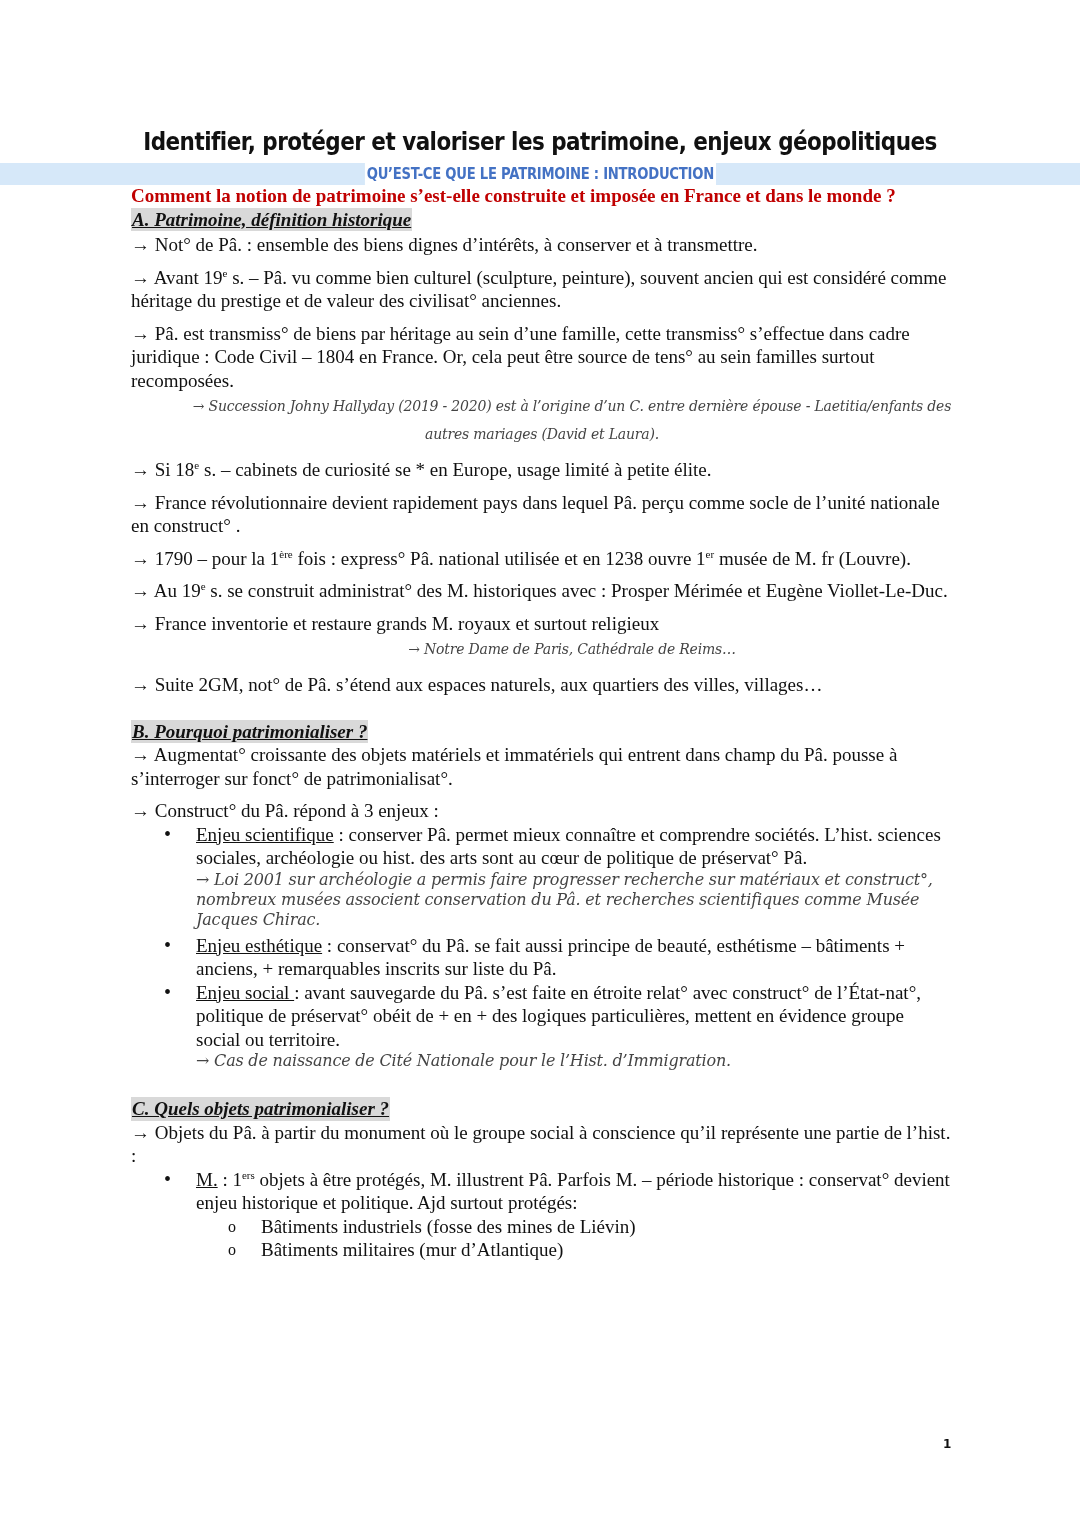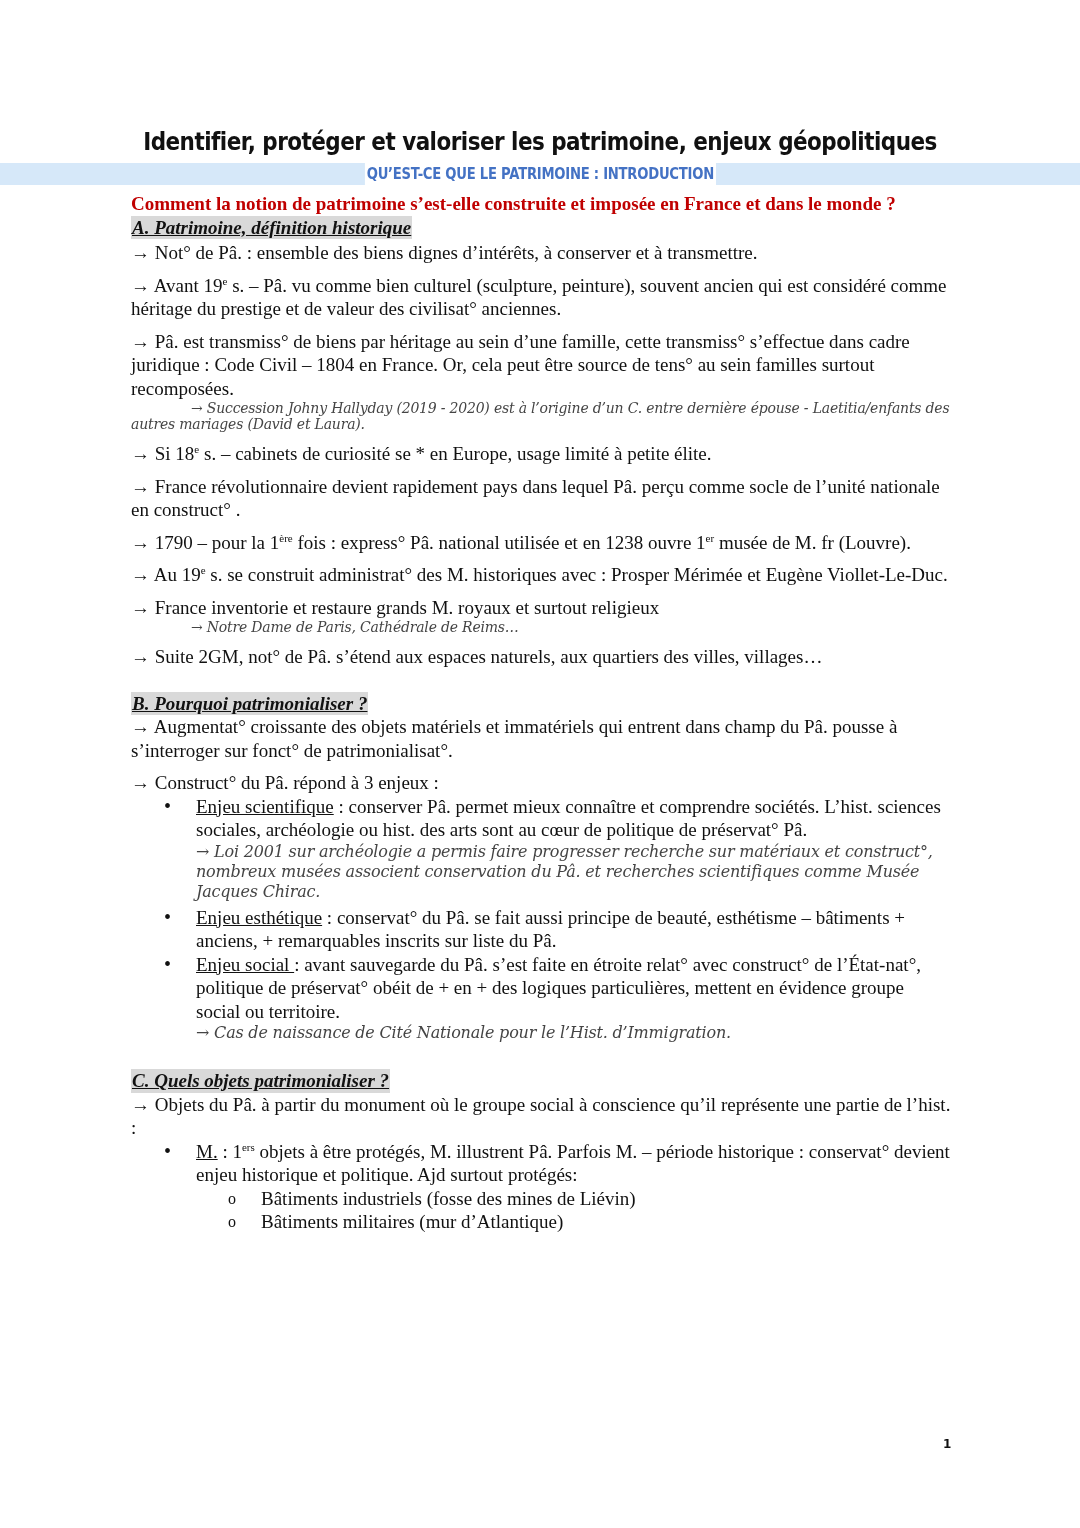--- a/index.html
+++ b/index.html
@@ -6,28 +6,28 @@
   body { width: 1080px; height: 1528px; position: relative; overflow: hidden;
          font-family: "Liberation Serif", "DejaVu Serif", serif; color: #111; }
   .title { position: absolute; top: 127px; left: 0; width: 1080px; text-align: center;
            font-family: "DejaVu Sans", sans-serif; font-weight: bold; font-size: 25px;
            letter-spacing: -0.6px; color: #111; transform: scaleX(0.86); transform-origin: center; }
   .band { position: absolute; top: 163px; left: 0; width: 1080px; height: 22px; background: #d6e8f9; }
   .subtitle { position: absolute; top: 163px; left: 0; width: 1080px; text-align: center;
               font-family: "DejaVu Sans", sans-serif; font-weight: bold; font-size: 15px;
               color: #4472c4; text-decoration: underline; line-height: 22px; letter-spacing: -0.3px; }
   .subtitle span { background: #fff; padding: 0 2px; display: inline-block; transform: scaleX(0.88); }
-  .content { position: absolute; top: 192px; left: 131px; width: 822px; font-size: 19px; line-height: 23.5px; }
+  .content { position: absolute; top: 184px; left: 131px; width: 822px; font-size: 19px; line-height: 23.5px; }
   .question { color: #c00000; font-weight: bold; margin: 0; }
   .part { color: #4472c4; font-weight: bold; text-decoration: underline; margin: 0; }
   .sect { display: inline-block; background: #d9d9d9; font-weight: bold; font-style: italic;
           text-decoration: underline; margin: 0; padding: 0 1px; }
   p { margin: 0 0 9px 0; }
   .note { font-family: "DejaVu Serif", serif; font-style: italic; font-size: 14px; color: #444;
-          line-height: 16px; margin: 0 0 10px 0; letter-spacing: -0.2px; }
+          line-height: 28px; margin: 0 0 10px 0; letter-spacing: -0.2px; text-align: center; }
   .note.ind { padding-left: 60px; }
   .note .first { padding-left: 60px; }
   ul.bul { margin: 0 0 0 0; padding: 0 0 0 65px; list-style: none; }
   ul.bul > li { position: relative; margin: 0; }
   ul.bul > li::before { content: "•"; position: absolute; left: -32px; font-size: 20px; }
   .u { text-decoration: underline; }
   ul.circ { list-style: none; padding: 0 0 0 65px; margin: 0; }
   ul.circ li { position: relative; }
   ul.circ li::before { content: "o"; position: absolute; left: -33px; font-size: 16px; }
   .subnote { font-family: "DejaVu Serif", serif; font-style: italic; font-size: 16px; color: #444;

